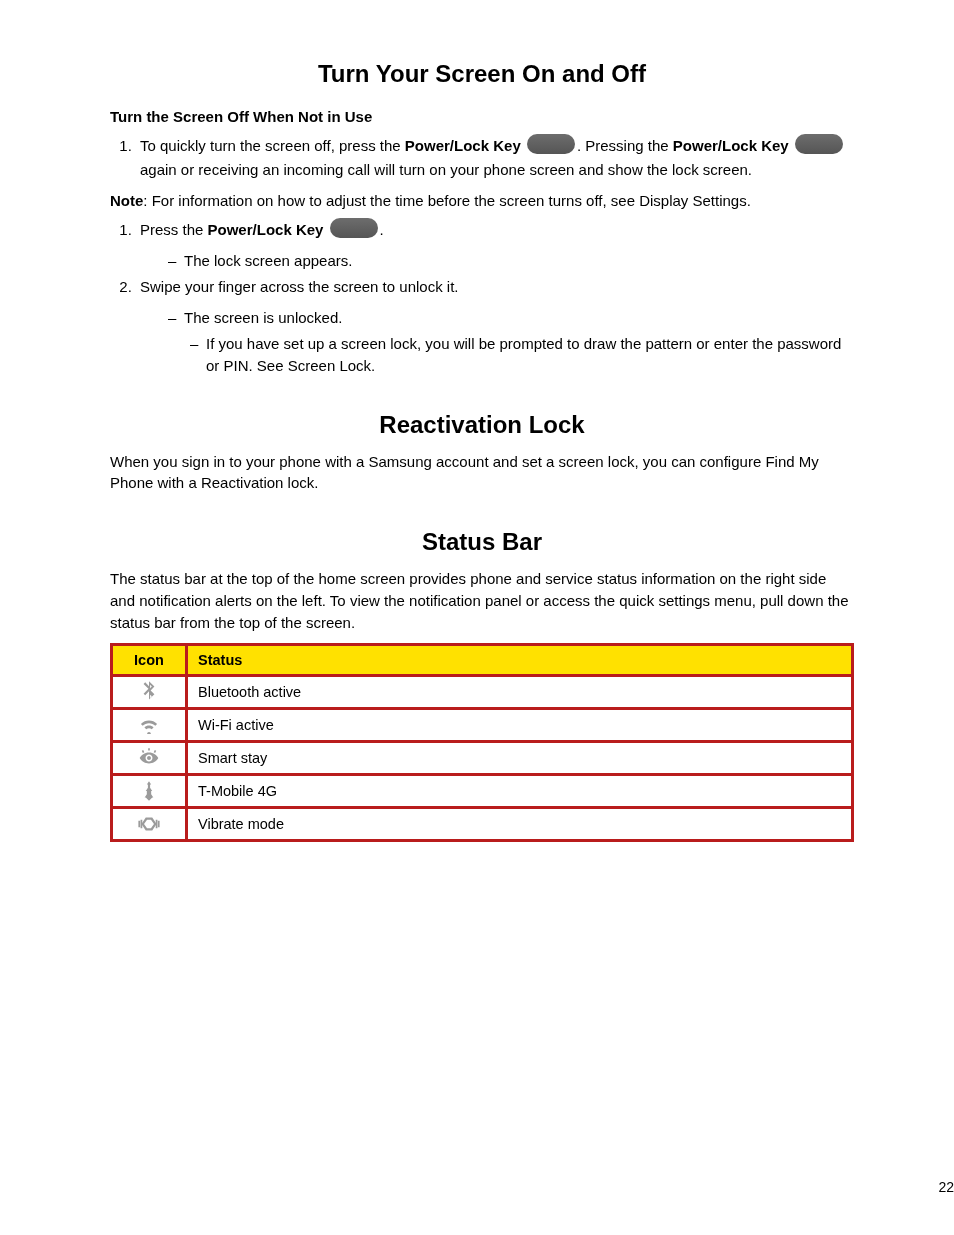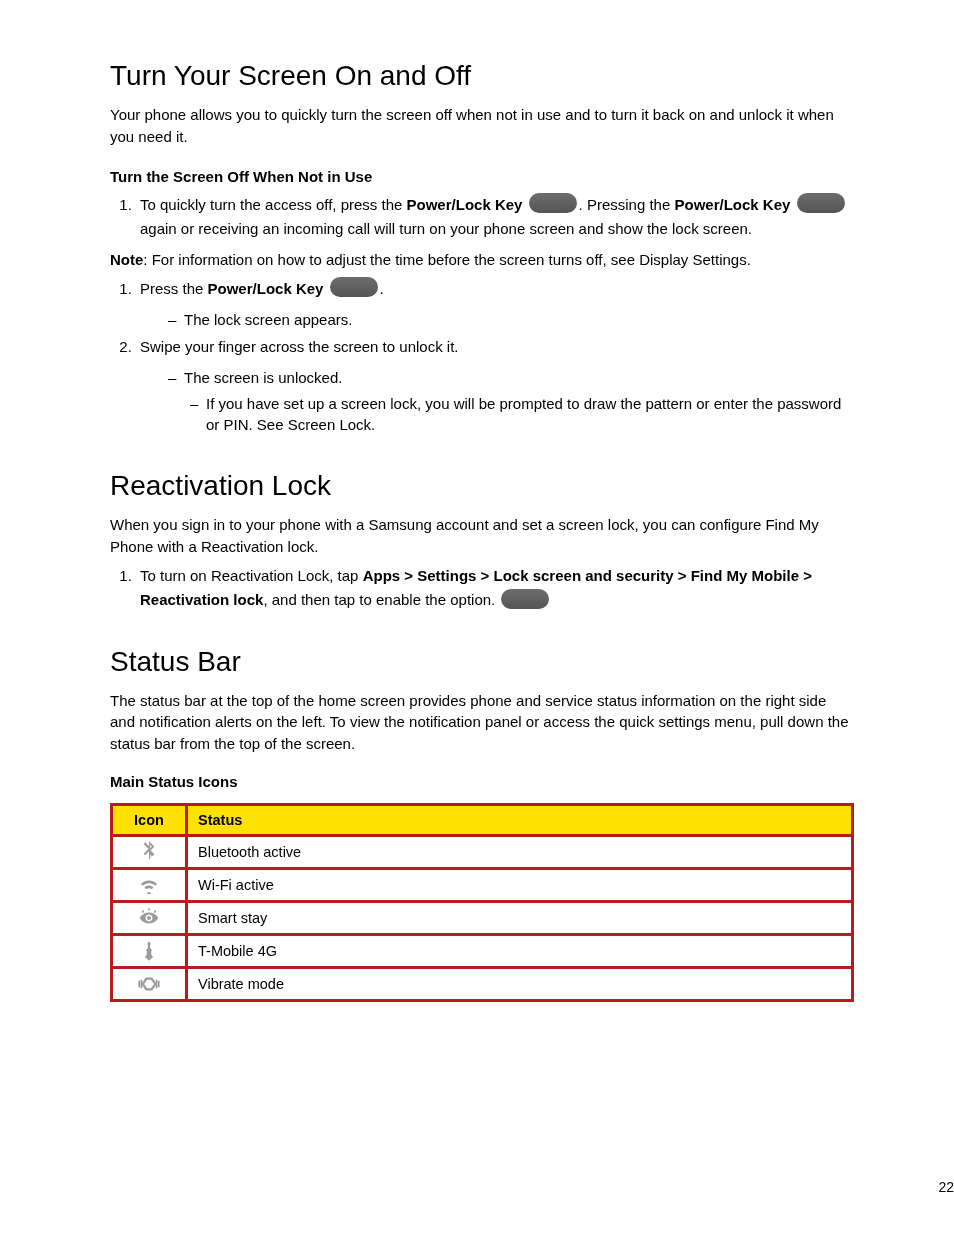--- a/index.html
+++ b/index.html
@@ -12,23 +12,24 @@
     width: 954px;
   }
   .page {
     width: 954px;
     height: 1235px;
     position: relative;
     box-sizing: border-box;
     padding: 60px 100px 60px 110px;
   }
   h2 {
-    font-size: 28px;
-    font-weight: normal;
+    font-size: 24px;
+    font-weight: bold;
     margin: 0 0 12px 0;
+    text-align: center;
   }
   .section {
     margin-bottom: 34px;
   }
   .body-text {
     font-size: 15px;
     line-height: 1.45;
     margin: 0 0 6px 0;
   }
   ol.steps {
@@ -101,26 +102,25 @@
     font-size: 14px;
   }
 </style>
 </head>
 <body>
 
 <div class="page">
 
   <div class="section">
     <h2>Turn Your Screen On and Off</h2>
-    <p class="body-text">Your phone allows you to quickly turn the screen off when not in use and to turn it back on and unlock it when you need it.</p>
 
     <p class="body-text bold" style="margin-top:18px;">Turn the Screen Off When Not in Use</p>
     <ol class="steps">
       <li>
-        <span>To quickly turn the access off, press the </span><span class="bold">Power/Lock Key</span>
+        <span>To quickly turn the screen off, press the </span><span class="bold">Power/Lock Key</span>
         <span class="key-pill"></span><span>. Pressing the </span><span class="bold">Power/Lock Key</span>
         <span class="key-pill"></span><span> again or receiving an incoming call will turn on your phone screen and show the lock screen.</span>
       </li>
     </ol>
     <p class="body-text">
       <span class="bold">Note</span><span>: For information on how to adjust the time before the screen turns off, see Display Settings.</span>
     </p>
 
     <ol class="steps">
       <li>
@@ -136,32 +136,25 @@
           <div class="note-item">The screen is unlocked.</div>
           <div class="note-item" style="margin-left:22px;">If you have set up a screen lock, you will be prompted to draw the pattern or enter the password or PIN. See Screen Lock.</div>
         </div>
       </li>
     </ol>
   </div>
 
   <div class="section">
     <h2>Reactivation Lock</h2>
     <p class="body-text">When you sign in to your phone with a Samsung account and set a screen lock, you can configure Find My Phone with a Reactivation lock.</p>
-    <ol class="steps">
-      <li>
-        <span>To turn on Reactivation Lock, tap </span><span class="bold">Apps &gt; Settings &gt; Lock screen and security &gt; Find My Mobile &gt; Reactivation lock</span><span>, and then tap   to enable the option.</span>
-        <span class="key-pill" style="vertical-align:-4px;"></span>
-      </li>
-    </ol>
   </div>
 
   <div class="section" style="margin-bottom:0;">
     <h2>Status Bar</h2>
     <p class="body-text">The status bar at the top of the home screen provides phone and service status information on the right side and notification alerts on the left. To view the notification panel or access the quick settings menu, pull down the status bar from the top of the screen.</p>
-    <p class="body-text bold" style="margin-top:16px;">Main Status Icons</p>
 
     <table class="icon-table">
       <thead>
         <tr>
           <th>Icon</th>
           <th>Status</th>
         </tr>
       </thead>
       <tbody>
         <tr>

